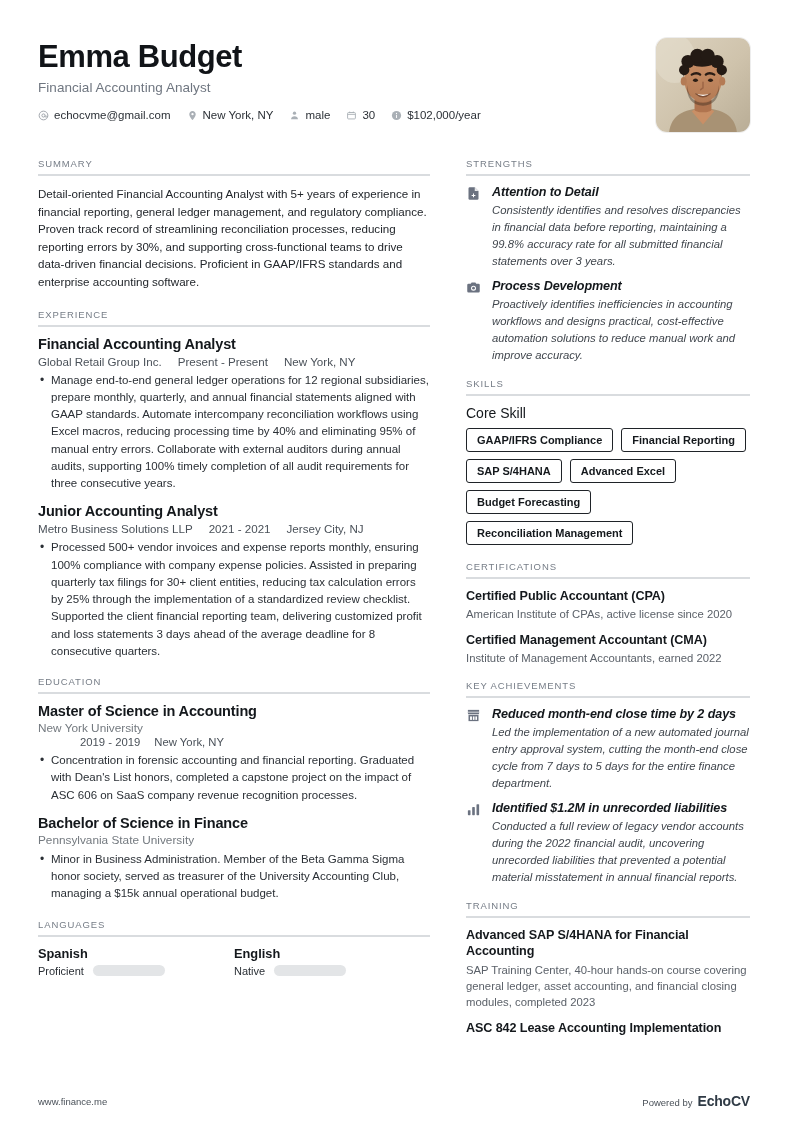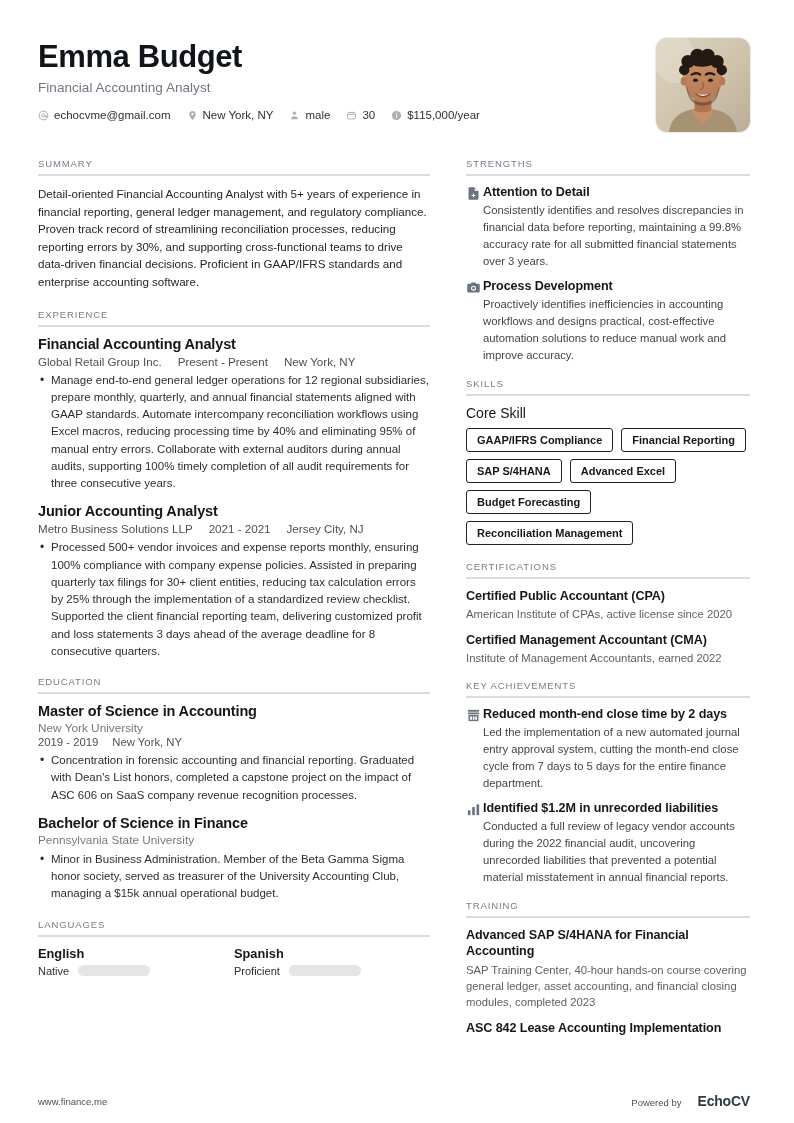--- a/index.html
+++ b/index.html
@@ -67,21 +67,21 @@
     font-size: 14.5px; font-weight: 700; color: #14181c; letter-spacing: -0.15px;
   }
   .entry-meta {
     display: flex; align-items: baseline; flex-wrap: wrap;
     margin-top: 3px; font-size: 11.6px;
   }
   .entry-org { color: #4a5159; margin-right: 16px; }
   .entry-dates { color: #4a5159; margin-right: 16px; }
   .entry-loc { color: #4a5159; }
   .edu-org { font-size: 11.8px; color: #73797f; margin-top: 2px; }
-  .edu-line2 { display: flex; margin-top: 1px; font-size: 11.3px; color: #3d434a; }
+  .edu-line2 { display: flex; margin-top: 1px; font-size: 11.3px; color: #3d434a; margin-left: 42px; }
   .edu-line2 .entry-dates { margin-right: 14px; }
   .bullets { margin-top: 4px; }
   .bullet {
     position: relative; padding-left: 13px;
     font-size: 11.5px; line-height: 1.5; color: #2a2f35; margin-bottom: 2px;
   }
   .bullet::before {
     content: "•"; position: absolute; left: 2px; top: -1px; font-size: 12px; color: #2a2f35;
   }
 
@@ -90,21 +90,21 @@
   .lang-item { width: 196px; }
   .lang-name { font-size: 12.8px; font-weight: 700; color: #14181c; }
   .lang-row { display: flex; align-items: center; gap: 9px; margin-top: 4px; }
   .lang-level { font-size: 11px; color: #2a2f35; }
   .lang-bar {
     width: 72px; height: 11px; border-radius: 6px; background: #e3e5e7; overflow: hidden;
   }
   .lang-fill { height: 100%; border-radius: 6px; background: #64707a; }
 
   
-  .item-icon-row { display: flex; margin-bottom: 9px; }
+  .item-icon-row { display: flex; gap: 9px; margin-bottom: 9px; font-style: italic; }
   .item-icon { width: 17px; flex: none; padding-top: 1px; color: #6b7280; }
   .item-icon svg { display: block; }
   .item-body { flex: 1; }
   .item-title {
     font-size: 12.6px; font-weight: 700; color: #14181c; letter-spacing: -0.1px;
   }
   .item-desc {
     font-size: 11.3px; line-height: 1.5; color: #40464d; margin-top: 3px;
   }
 
@@ -121,21 +121,21 @@
   .cert-item { margin-bottom: 9px; }
   .cert-title { font-size: 12.6px; font-weight: 700; color: #14181c; letter-spacing: -0.1px; line-height: 1.3; }
   .cert-sub { font-size: 11.3px; line-height: 1.45; color: #5b6169; margin-top: 2px; }
 
   
   .footer {
     position: absolute; left: 38px; right: 44px; bottom: 14px;
     display: flex; align-items: center; justify-content: space-between;
   }
   .footer-url { font-size: 9.5px; color: #4a5159; }
-  .footer-right { display: flex; align-items: baseline; gap: 16px; }
+  .footer-right { display: flex; align-items: baseline; gap: 5px; }
   .footer-powered { font-size: 9.5px; color: #4a5159; }
   .footer-brand { font-size: 14px; font-weight: 700; color: #2f3a45; letter-spacing: -0.2px; }
 </style>
 </head>
 <body>
 
 <div class="page">
 
   <div class="header">
     <div class="header-left">
@@ -184,21 +184,21 @@
         </div>
 
         <div class="contact-item">
           <span>
             <svg width="11" height="11" viewBox="0 0 24 24" fill="#aab0b6">
               <circle cx="12" cy="12" r="10"></circle>
               <rect x="11" y="10.5" width="2" height="7" fill="#fff"></rect>
               <circle cx="12" cy="7.5" r="1.3" fill="#fff"></circle>
             </svg>
           </span>
-          <span>$115,000/year</span>
+          <span>$102,000/year</span>
         </div>
       </div>
     </div>
 
     <div class="avatar-wrap">
       <svg class="avatar-photo" viewBox="0 0 100 100" preserveAspectRatio="xMidYMid slice">
         <defs>
           <linearGradient id="bgG" x1="0" y1="0" x2="1" y2="1">
             <stop offset="0%" stop-color="#ddd3c0"></stop>
               <stop offset="55%" stop-color="#cfc3ac"></stop>
@@ -314,35 +314,35 @@
           </div>
         </div>
       </div>
 
       <div class="section" style="margin-top:16px;">
         <div class="section-label">LANGUAGES</div>
         <div class="section-rule"></div>
         <div class="lang-grid">
 
           <div class="lang-item">
+            <div class="lang-name">Spanish</div>
+            <div class="lang-row">
+              <span class="lang-level">Proficient</span>
+              <span class="lang-bar">
+                <span class="lang-fill" id="lang-fill-1" style="width: 80%;"></span>
+              </span>
+            </div>
+          </div>
+
+          <div class="lang-item">
             <div class="lang-name">English</div>
             <div class="lang-row">
               <span class="lang-level">Native</span>
               <span class="lang-bar">
                 <span class="lang-fill" id="lang-fill-0" style="width: 100%;"></span>
-              </span>
-            </div>
-          </div>
-
-          <div class="lang-item">
-            <div class="lang-name">Spanish</div>
-            <div class="lang-row">
-              <span class="lang-level">Proficient</span>
-              <span class="lang-bar">
-                <span class="lang-fill" id="lang-fill-1" style="width: 80%;"></span>
               </span>
             </div>
           </div>
 
         </div>
       </div>
     </div>
 
     <div class="col-right">
 

